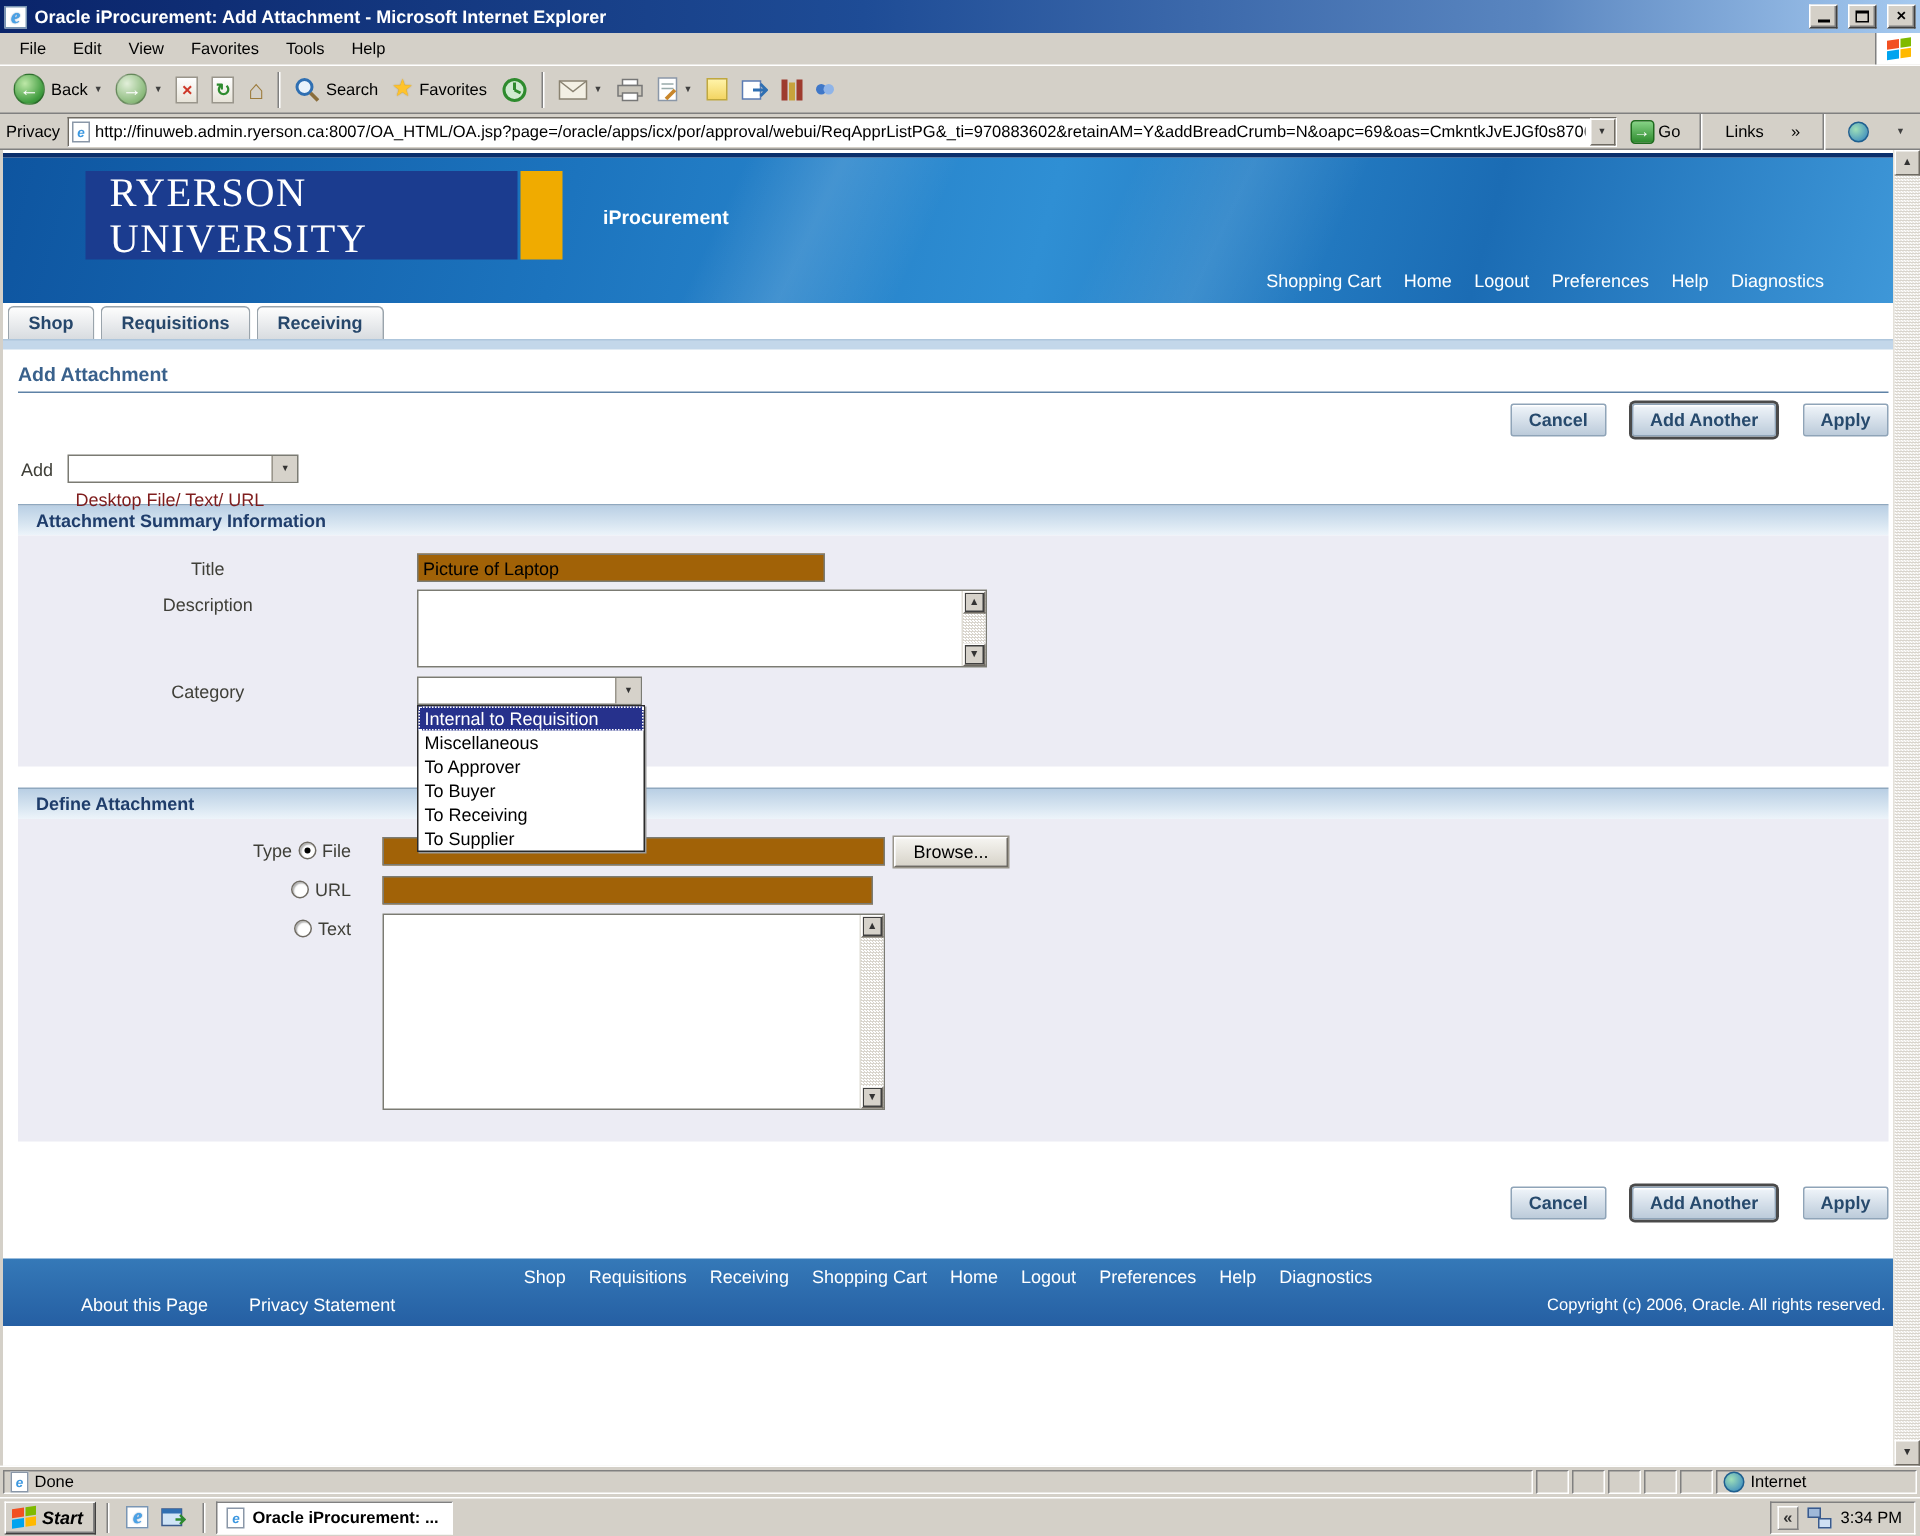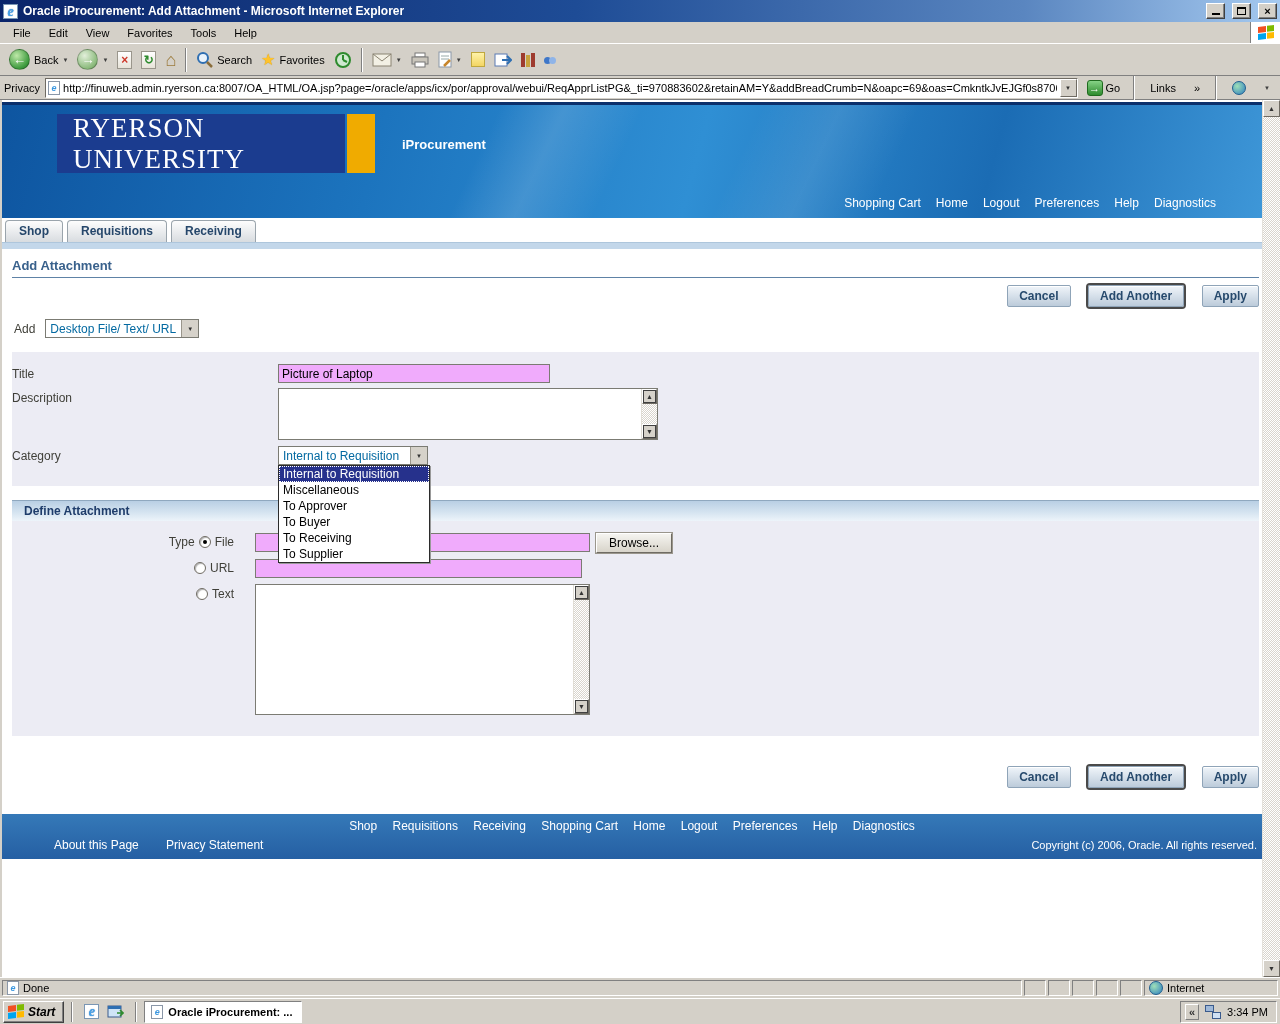--- a/index.html
+++ b/index.html
@@ -52,21 +52,21 @@
 .globe-sm { width:14px; height:14px; border-radius:50%; background:radial-gradient(circle at 35% 35%,#9FE0B8,#2E7FBF); border:1px solid #1F5F8F; }
 
 
 .viewport { height:877px; flex:0 0 877px; background:#fff; display:flex; border-left:2px solid #D4D0C8; border-right:0; position:relative; }
 .pagewrap { flex:1; overflow:hidden; background:#fff; position:relative; }
 .vscroll { width:18px; flex:0 0 18px; background:repeating-conic-gradient(#FFFFFF 0% 25%, #D9D5CD 0% 50%) 0 0/2px 2px; display:flex; flex-direction:column; justify-content:space-between; border-left:1px solid #E4E1DA; }
 .sbtn { height:17px; background:#D6D2CA; border:1px solid; border-color:#FFFFFF #6F6B63 #6F6B63 #FFFFFF; box-shadow:0 0 0 1px #404040 inset; font-size:7px; color:#333; display:flex; align-items:center; justify-content:center; }
 .vscroll .sbtn { box-shadow:none; }
 
 
-.banner { height:116px; margin-top:2px; border-top:3px solid #0B2F6B; position:relative; background:linear-gradient(105deg,#0E55A0 0%,#1C74BE 30%,#2F8FD4 55%,#1B6CB4 78%,#3E97D8 100%); }
+.banner { height:100px; margin-top:2px; border-top:3px solid #0B2F6B; position:relative; background:linear-gradient(105deg,#0E55A0 0%,#1C74BE 30%,#2F8FD4 55%,#1B6CB4 78%,#3E97D8 100%); }
 .banner::after { content:""; position:absolute; inset:0; background:linear-gradient(115deg,transparent 38%,rgba(255,255,255,.14) 43%,transparent 49%,transparent 58%,rgba(255,255,255,.10) 64%,transparent 70%); }
 .ryerson-box { position:absolute; left:55px; top:9px; width:288px; height:59px; background:#1B3C8F; color:#fff; display:flex; align-items:center; padding-left:16px; font-family:"Liberation Serif",serif; font-size:27px; letter-spacing:1px; z-index:2; }
 .gold-box { position:absolute; left:345px; top:9px; width:28px; height:59px; background:#F0AB00; z-index:2; }
 .app-name { position:absolute; left:400px; top:32px; color:#fff; font-weight:bold; font-size:13px; z-index:2; }
 .banner-nav { position:absolute; right:46px; bottom:8px; z-index:2; display:flex; gap:15px; }
 .banner-nav a { color:#fff; font-size:12px; text-decoration:none; }
 
 
 .tabs { height:24px; background:#fff; padding-left:3px; display:flex; align-items:flex-end; }
 .tab { display:inline-block; padding:3px 13px 4px 13px; margin-right:4px; font-size:12px; font-weight:bold; color:#26476B; background:linear-gradient(#FDFDFD,#D8DCE0); border:1px solid #9AA4AC; border-bottom:none; border-radius:4px 4px 0 0; }
@@ -79,29 +79,29 @@
 .btnrow { text-align:right; margin:3px 0 10px 0; }
 .btn { display:inline-block; min-width:54px; text-align:center; padding:3px 11px; font-size:12px; font-weight:bold; color:#274A6D; background:linear-gradient(#F0F5FA,#BCCBDA); border:1px solid #8FA4B8; border-radius:2px; box-shadow:inset 0 1px 0 #fff; margin-left:13px; cursor:default; }
 .btn.default { box-shadow:0 0 0 2px #4A4A4A, inset 0 1px 0 #fff; }
 .addrow { margin:12px 0 14px 2px; display:flex; align-items:center; gap:10px; font-size:12px; color:#3F3F38; }
 
 .section { margin-bottom:14px; }
 .section-header { height:21px; background:linear-gradient(180deg,#B9CFE4 0%,#D7E5F1 60%,#EDF4FA 100%); border-top:1px solid #8FA8BF; font-weight:bold; font-size:12px; color:#1F3D6B; padding:3px 0 0 12px; }
 .section-body { background:#ECECF4; padding:12px 0 16px 0; }
 
 .frow { display:flex; align-items:flex-start; margin-bottom:5px; }
-.slabel { width:266px; flex:0 0 266px; text-align:left; padding-right:13px; font-size:12px; color:#3F3F38; padding-top:3px; }
+.slabel { width:266px; flex:0 0 266px; text-align:center; padding-right:13px; font-size:12px; color:#3F3F38; padding-top:3px; }
 .dlabel { width:243px; flex:0 0 243px; display:flex; justify-content:flex-end; align-items:center; gap:4px; padding-right:21px; font-size:12px; color:#3F3F38; padding-top:2px; }
-.txt { height:19px; border:1px solid #7B7B73; font-size:12px; font-family:"Liberation Sans",sans-serif; padding:1px 3px; background:#f0abfc; outline:none; }
+.txt { height:19px; border:1px solid #7B7B73; font-size:12px; font-family:"Liberation Sans",sans-serif; padding:1px 3px; background:#a16207; outline:none; }
 .ta { display:flex; background:#fff; border:1px solid #7B7B73; }
 .ta-inner { flex:1; }
 .ta-scroll { width:16px; flex:0 0 16px; background:repeating-conic-gradient(#FFFFFF 0% 25%, #D9D5CD 0% 50%) 0 0/2px 2px; display:flex; flex-direction:column; justify-content:space-between; border-left:1px solid #E0DDD5; }
 .ta-scroll .sbtn { height:15px; }
 .sel { display:inline-flex; border:1px solid #7B7B73; background:#fff; height:19px; align-items:stretch; }
-.sel-text { padding:2px 5px 0 4px; font-size:12px; color:#0369a1; white-space:nowrap; }
+.sel-text { padding:2px 5px 0 4px; font-size:12px; color:#7f1d1d; white-space:nowrap;margin-top:20px; }
 .sel-btn { width:17px; background:#D6D2CA; border-left:1px solid #9A968C; font-size:6px; color:#333; display:flex; align-items:center; justify-content:center; }
 .selwrap { position:relative; display:inline-block; }
 .popup { position:absolute; top:19px; left:0; width:152px; background:#fff; border:1px solid #2B2B2B; z-index:50; box-shadow:1px 1px 0 #999; }
 .popup-item { height:16px; line-height:16px; padding:0 4px; font-size:12px; color:#000; white-space:nowrap; }
 .popup-item.selected { background:#26318C; color:#fff; outline:1px dotted #fff; outline-offset:-1px; }
 .radio { width:12px; height:12px; border-radius:50%; background:#fff; border:1px solid #6F6B63; box-shadow:inset 1px 1px 1px rgba(0,0,0,.3); position:relative; display:inline-block; flex:0 0 12px; }
 .radio.checked::after { content:""; position:absolute; inset:3px; border-radius:50%; background:#000; }
 .browse { margin-left:6px; padding:2px 12px; font-size:12px; font-family:"Liberation Sans",sans-serif; color:#000; background:linear-gradient(#F5F4F0,#D8D4CA); border:1px solid; border-color:#FFFFFF #6F6B63 #6F6B63 #FFFFFF; box-shadow:0 0 0 1px #9A968C; }
 
 
@@ -316,20 +316,21 @@
 
         <div class="addrow">
           <span>Add</span>
           <span class="sel">
             <span class="sel-text">Desktop File/ Text/ URL</span>
             <span class="sel-btn">▼</span>
           </span>
         </div>
 
         <div class="section">
+          <div class="section-header">Attachment Summary Information</div>
           <div class="section-body">
             <div class="frow">
               <div class="slabel">Title</div>
               <input class="txt" style="width: 272px;" value="Picture of Laptop">
             </div>
             <div class="frow">
               <div class="slabel">Description</div>
               <div class="ta" style="width:380px;height:52px">
                 <div class="ta-inner"></div>
                 <div class="ta-scroll">

